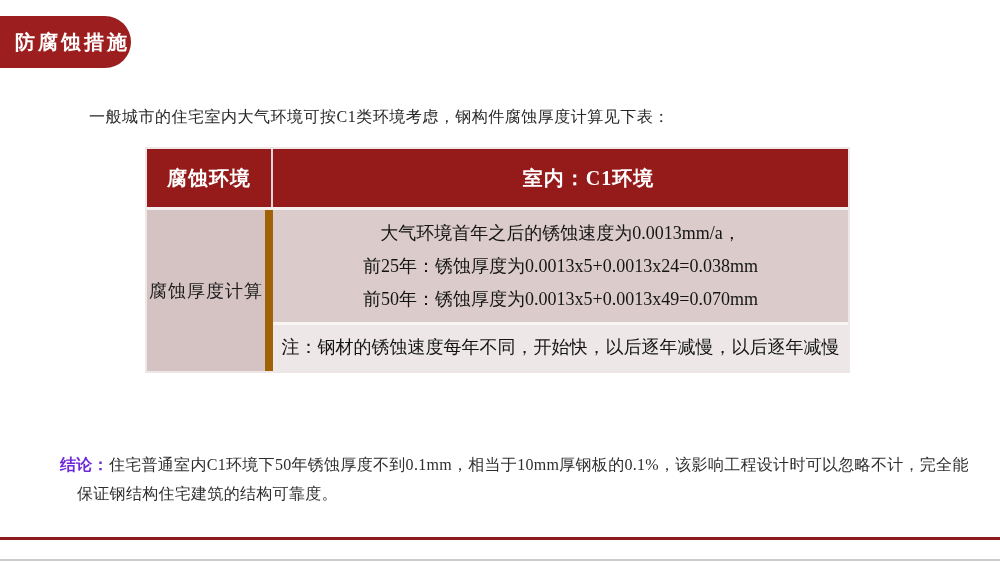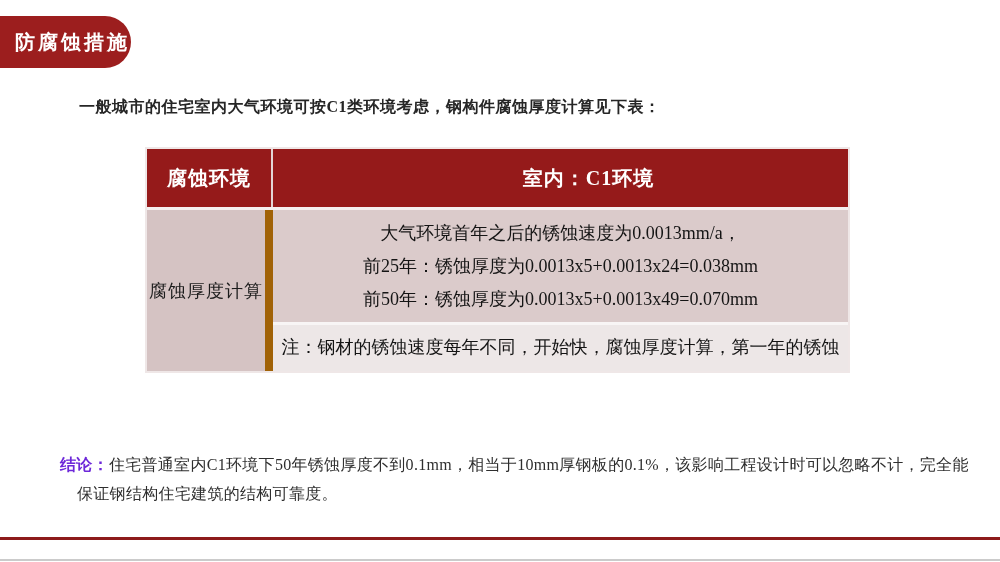--- a/index.html
+++ b/index.html
@@ -15,22 +15,22 @@
     position:absolute;left:0;top:16px;height:52px;width:131px;
     background:#9c1e1e;border-radius:0 27px 27px 0;
     display:flex;align-items:center;box-sizing:border-box;padding-left:15px;
   }
   .title-banner .title-text{
     color:#ffffff;font-size:20px;font-weight:bold;letter-spacing:3px;white-space:nowrap;
   }
 
   
   .intro{
-    position:absolute;left:77px;top:95px;margin:2px;
-    font-size:16px;color:#262626;letter-spacing:0.5px;white-space:nowrap;font-weight:bold;
+    position:absolute;left:77px;top:95px;margin:12px;
+    font-size:16px;color:#262626;letter-spacing:0.5px;white-space:nowrap;
   }
 
   
   .ctable{
     position:absolute;left:145px;top:147px;width:705px;box-sizing:border-box;
     border:2px solid #efe7e7;
   }
   .ctable .thead{display:flex;background:#951a1a;height:58px;gap:31px;}
   .ctable .th{
     display:flex;align-items:center;justify-content:center;
@@ -88,21 +88,21 @@
     </div>
     <div class="tbody">
       <div class="td-left">腐蚀厚度计算</div>
       <div class="td-right">
         <div class="calc-section">
           <div class="calc-line">大气环境首年之后的锈蚀速度为0.0013mm/a，</div>
           <div class="calc-line">前25年：锈蚀厚度为0.0013x5+0.0013x24=0.038mm</div>
           <div class="calc-line">前50年：锈蚀厚度为0.0013x5+0.0013x49=0.070mm</div>
         </div>
         <div class="note-section">
-          <div class="note-line">注：钢材的锈蚀速度每年不同，开始快，腐蚀厚度计算，第一年的锈蚀</div>
+          <div class="note-line">注：钢材的锈蚀速度每年不同，开始快，以后逐年减慢，以后逐年减慢</div>
         </div>
       </div>
     </div>
   </div>
 
   <p class="conclusion"><span class="c-label">结论：</span><span>住宅普通室内C1环境下50年锈蚀厚度不到0.1mm，相当于10mm厚钢板的0.1%，该影响工程设计时可以忽略不计，完全能保证钢结构住宅建筑的结构可靠度。</span></p>
 
   <div class="red-rule"></div>
   <div class="gray-rule"></div>
 

